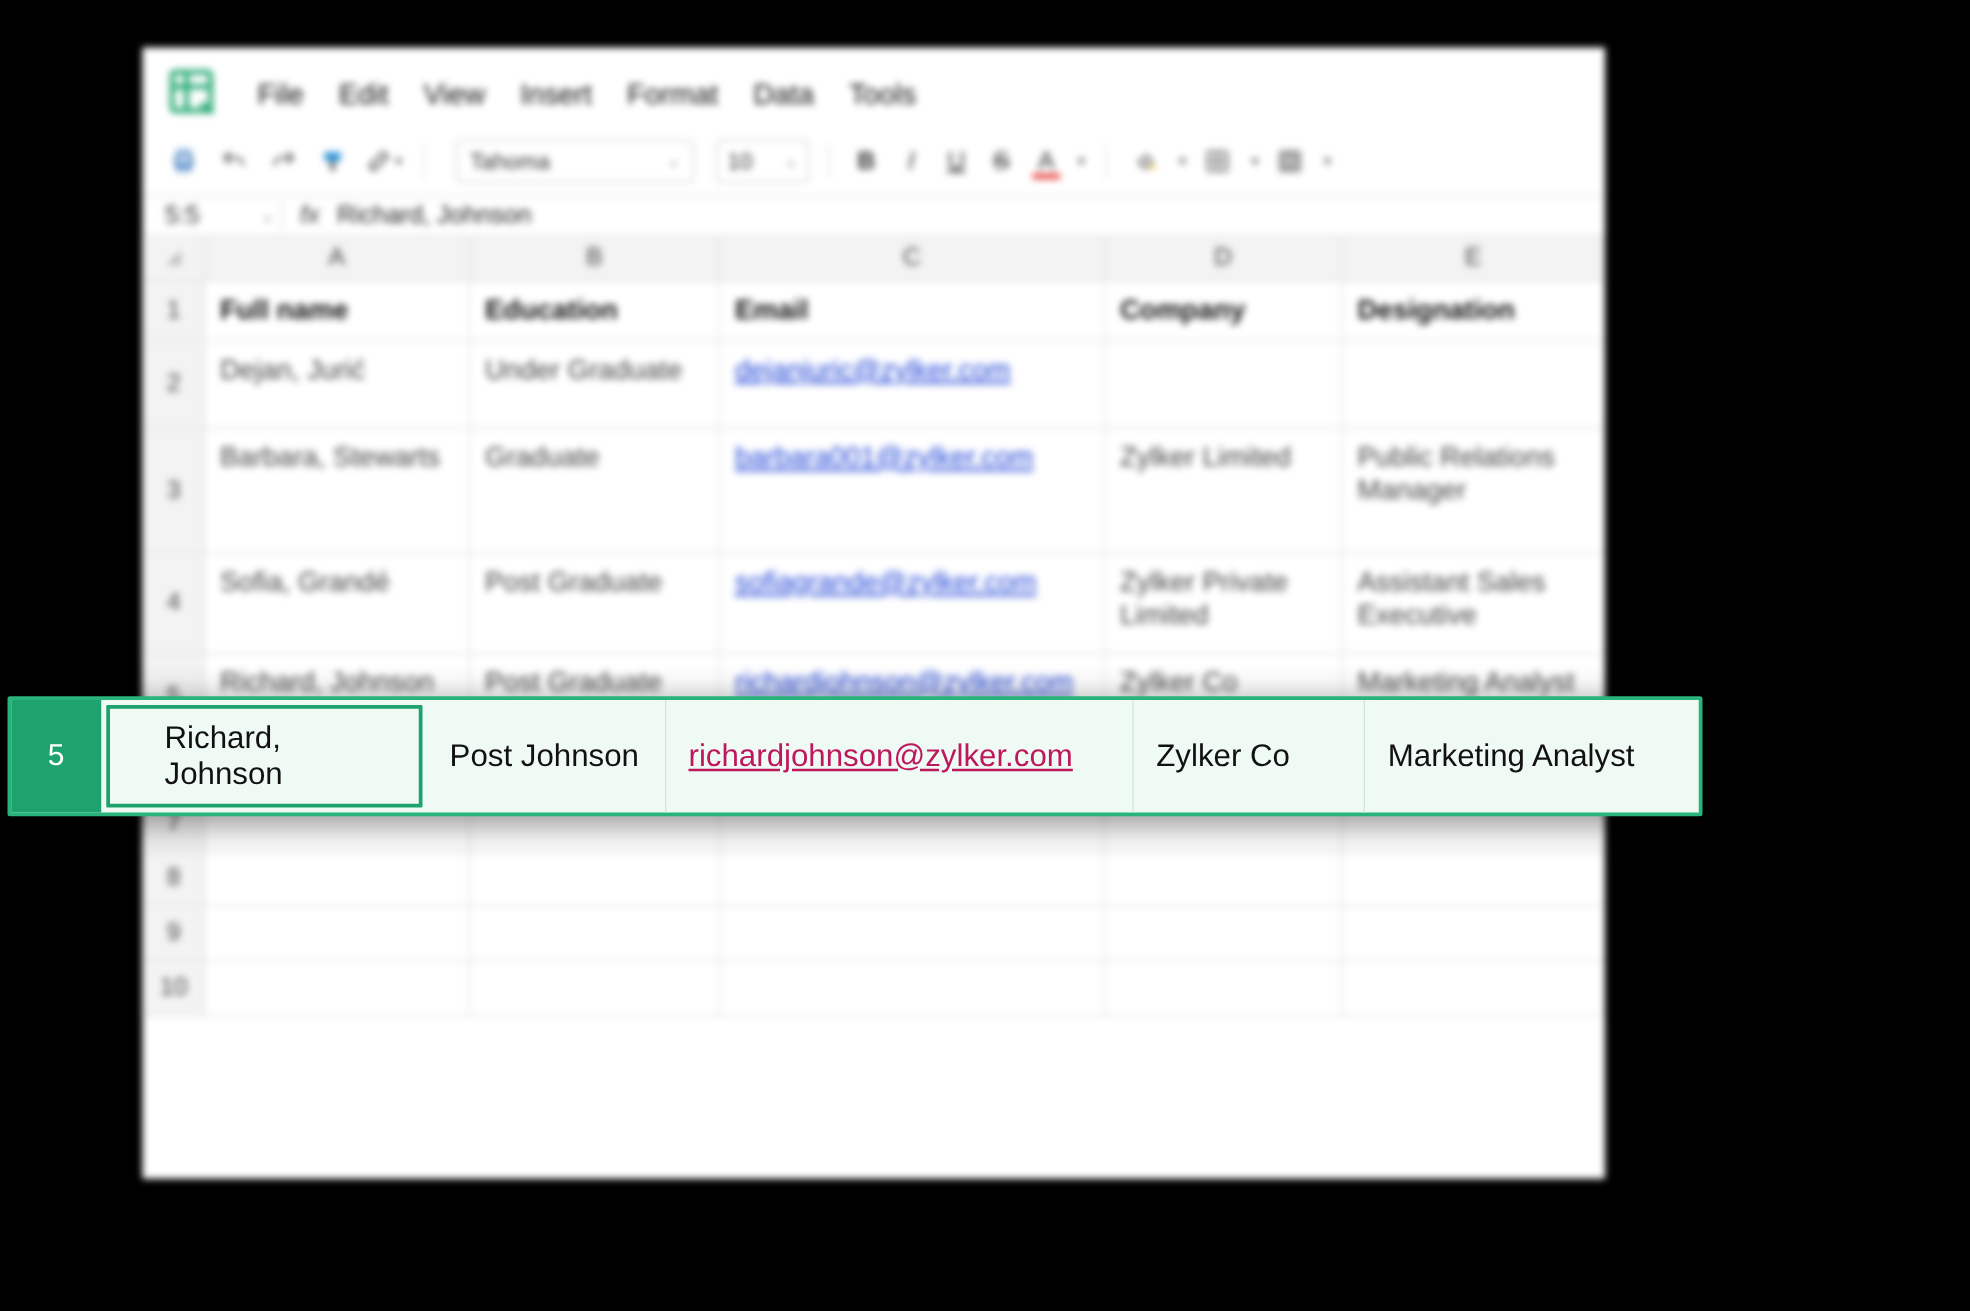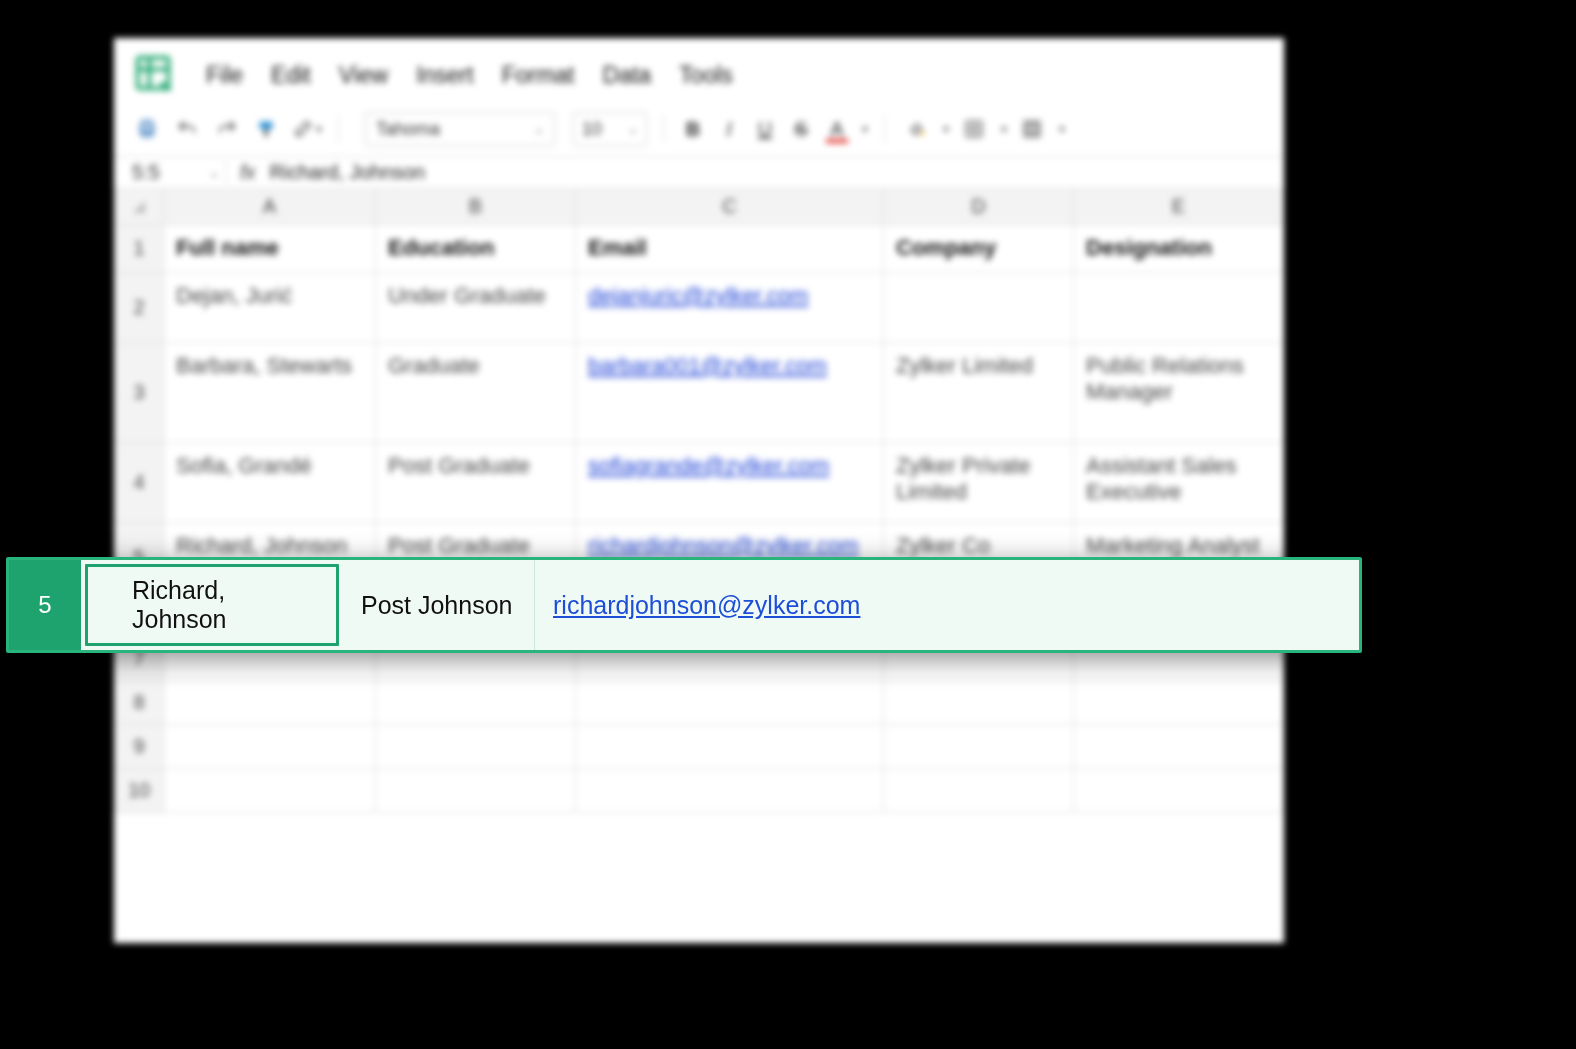--- a/index.html
+++ b/index.html
@@ -126,21 +126,21 @@
     color: #fff;
     display: flex; align-items: center; justify-content: center;
     font-size: 24px;
   }
   .hl-cell {
     border-right: 1px solid #cfe6db;
     display: flex; align-items: center;
     padding: 0 18px;
   }
   .hl-cell.active { border: 3px solid #1fa36e; margin: 4px; border-radius: 1px; padding-left: 44px; }
-  .hl-cell.email { color: #1d4ed8; text-decoration: underline; }
+  .hl-cell.email { color: #be185d; text-decoration: underline; }
   .hl-cell:last-child { border-right: none; }
   .w-a { width: 254px; }
   .w-b { width: 192px; }
   .w-c { width: 376px; }
   .w-d { width: 186px; }
   .w-e { width: 268px; }
 </style>
 </head>
 <body>
 
@@ -334,13 +334,15 @@
     <div class="cell rsmall"></div>
     <div class="cell rsmall"></div>
   </div>
 </div>
 
 <div class="highlight-row">
   <div class="hl-rh">5</div>
   <div class="hl-cell active w-a">Richard, Johnson</div>
   <div class="hl-cell w-b">Post Johnson</div>
   <div class="hl-cell email w-c">richardjohnson@zylker.com</div>
+  <div class="hl-cell w-d">Zylker Co</div>
+  <div class="hl-cell w-e">Marketing Analyst</div>
 </div>
 
 </body></html>

